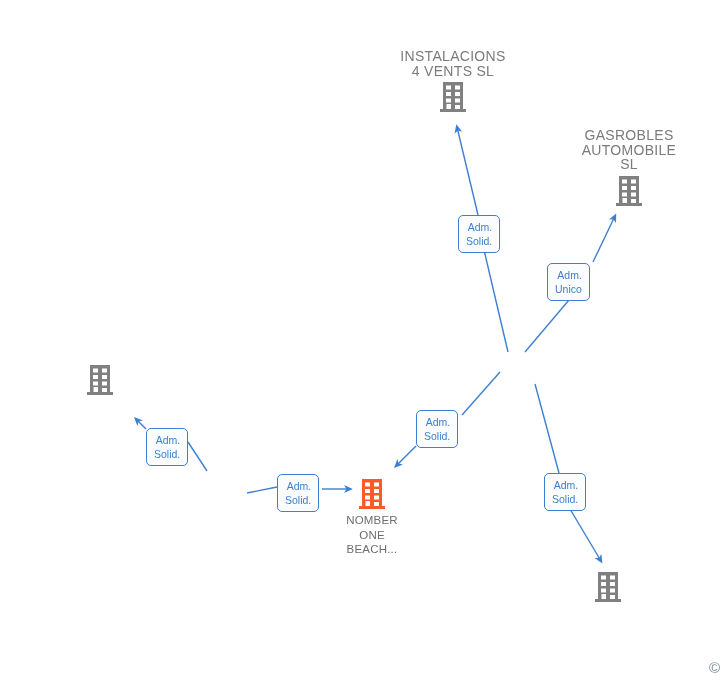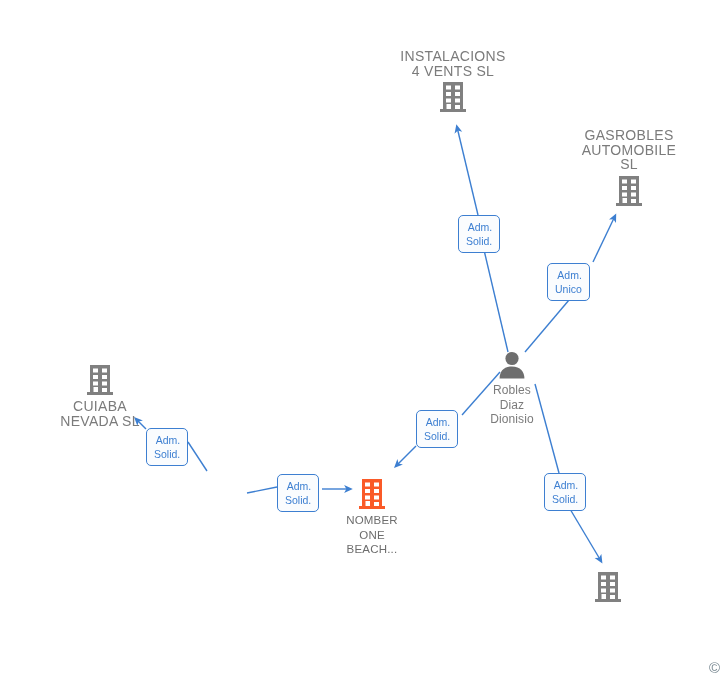--- a/index.html
+++ b/index.html
@@ -198,49 +198,36 @@
         <rect x="7" y="11" width="5" height="4" fill="#ffffff"></rect>
         <rect x="16" y="11" width="5" height="4" fill="#ffffff"></rect>
         <rect x="7" y="17.5" width="5" height="4" fill="#ffffff"></rect>
         <rect x="16" y="17.5" width="5" height="4" fill="#ffffff"></rect>
         <rect x="16" y="24" width="5" height="4" fill="#ffffff"></rect>
         <rect x="7.5" y="23" width="4.5" height="5" fill="#ffffff"></rect>
       </svg>
     </span>
   </div>
 
-  <div class="node person" style="left:512px; top:350px;">
-    <span class="node-icon">
-      <svg width="30" height="30" viewBox="0 0 30 30" xmlns="http://www.w3.org/2000/svg">
-        <circle cx="15" cy="8.5" r="6.6" fill="#6e6e6e"></circle>
-        <path d="M15 16.5 C6.6 16.5 2.6 21.6 2.6 28.5 L27.4 28.5 C27.4 21.6 23.4 16.5 15 16.5 Z" fill="#6e6e6e"></path>
-      </svg>
-    </span>
-    <div class="node-label">Robles
-Diaz
-Dionisio</div>
-  </div>
 
   <div class="node company" style="left:100px; top:364px;">
     <span class="node-icon">
       <svg width="28" height="32" viewBox="0 0 28 32" xmlns="http://www.w3.org/2000/svg">
         <rect x="4" y="1" width="20" height="27" fill="#808080"></rect>
         <rect x="1" y="28" width="26" height="3" fill="#808080"></rect>
         <rect x="7" y="4.5" width="5" height="4" fill="#ffffff"></rect>
         <rect x="16" y="4.5" width="5" height="4" fill="#ffffff"></rect>
         <rect x="7" y="11" width="5" height="4" fill="#ffffff"></rect>
         <rect x="16" y="11" width="5" height="4" fill="#ffffff"></rect>
         <rect x="7" y="17.5" width="5" height="4" fill="#ffffff"></rect>
         <rect x="16" y="17.5" width="5" height="4" fill="#ffffff"></rect>
         <rect x="16" y="24" width="5" height="4" fill="#ffffff"></rect>
         <rect x="7.5" y="23" width="4.5" height="5" fill="#ffffff"></rect>
       </svg>
     </span>
-    <div class="node-label">CUIABA
-NEVADA  SL</div>
   </div>
 
 
   <div class="node company focus" style="left:372px; top:478px;">
     <span class="node-icon">
       <svg width="28" height="32" viewBox="0 0 28 32" xmlns="http://www.w3.org/2000/svg">
         <rect x="4" y="1" width="20" height="27" fill="#fa5a28"></rect>
         <rect x="1" y="28" width="26" height="3" fill="#fa5a28"></rect>
         <rect x="7" y="4.5" width="5" height="4" fill="#ffffff"></rect>
         <rect x="16" y="4.5" width="5" height="4" fill="#ffffff"></rect>

